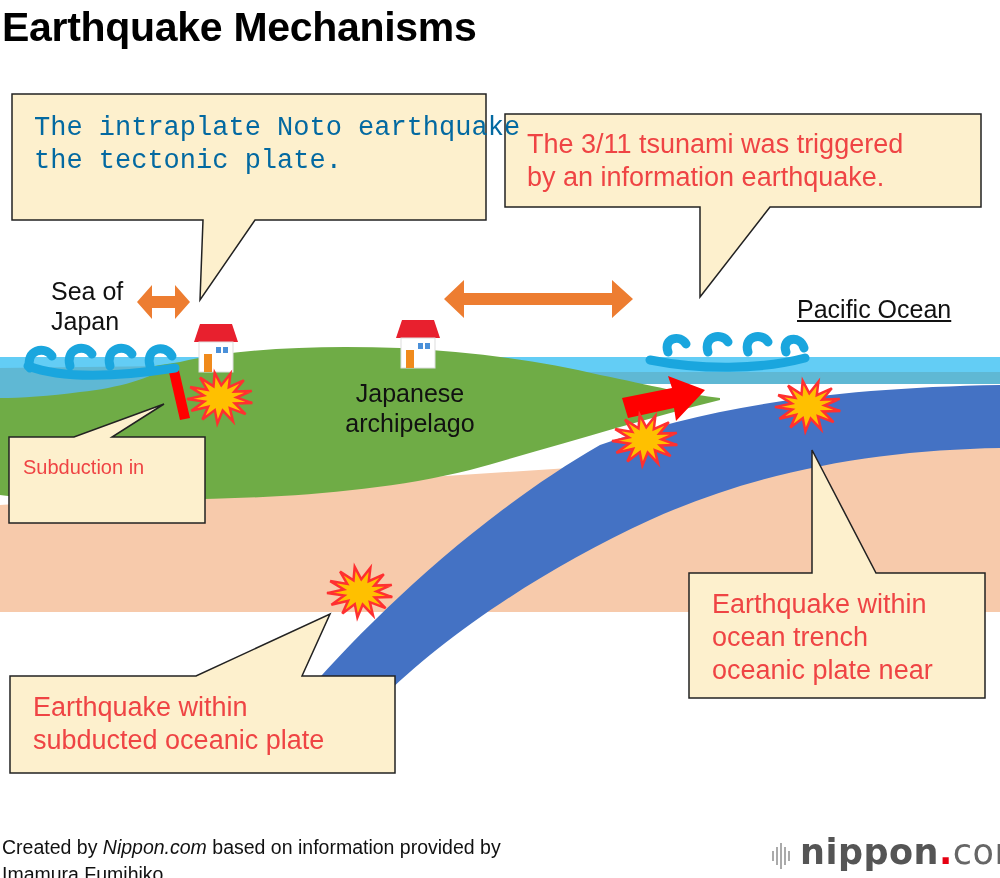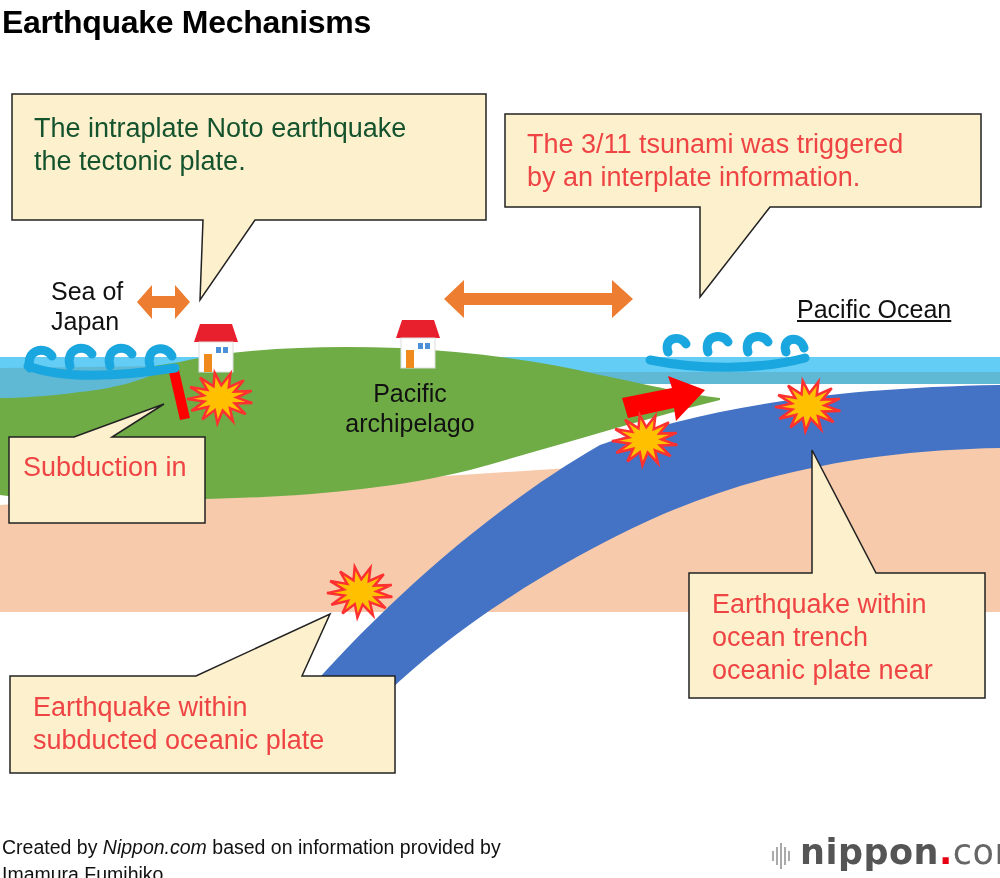--- a/index.html
+++ b/index.html
@@ -1,23 +1,23 @@
 <!DOCTYPE html>
 <html><head>
 <meta charset="utf-8">
 <style>
   html, body { margin: 0; padding: 0; background: #ffffff; }
   body { width: 1000px; height: 878px; position: relative; overflow: hidden;
          font-family: "Liberation Sans", sans-serif; }
   #scene { position: absolute; left: 0; top: 0; }
-  .title { position: absolute; left: 2px; top: 4px; font-size: 32px; font-weight: bold;
+  .title { position: absolute; left: 2px; top: 4px; font-size: 41px; font-weight: bold;
            color: #000; letter-spacing: -0.3px; }
   .label { position: absolute; font-size: 25px; color: #111; line-height: 30px; }
   .callout-text { position: absolute; font-size: 27px; line-height: 33px; color: #ef4444; }
-  .red { color: #14532d; }
+  .red { color: #0369a1; font-family: Liberation Mono, monospace; }
   .credit { position: absolute; left: 2px; top: 815px; font-size: 19.5px; line-height: 27px; color: #111; margin-top: 19px; }
   .credit em { font-style: italic; }
   .logo { position: absolute; left: 770px; top: 835px; height: 40px; }
   .logo-word { position: absolute; left: 30px; top: -3px; font-size: 35px; color: #555; font-weight: bold;
                font-family: "DejaVu Sans", sans-serif; letter-spacing: 0.5px; white-space: nowrap; }
   .logo-word .dot { color: #e60012; }
   .logo-word .com { font-weight: normal; color: #666; }
 </style>
 </head>
 <body>
@@ -88,33 +88,33 @@
 </svg>
 
 <div class="title">Earthquake Mechanisms</div>
 
 <div class="label" style="left:9px; top:276px;margin-left:42px;">
   <div>Sea of</div>
   <div>Japan</div>
 </div>
 <div class="label" style="left:797px; top:294px;text-decoration:underline;">Pacific Ocean</div>
 <div class="label" style="left:340px; top:378px; text-align:center; width:140px;">
-  <div>Pacific</div>
+  <div>Japanese</div>
   <div>archipelago</div>
 </div>
 
 <div class="callout-text red" style="left:34px; top:112px;">
   <div>The intraplate Noto earthquake</div>
   <div>the tectonic plate.</div>
 </div>
 <div class="callout-text" style="left:527px; top:128px;">
   <div>The 3/11 tsunami was triggered</div>
-  <div>by an interplate information.</div>
+  <div>by an information earthquake.</div>
 </div>
-<div class="callout-text" style="left:23px; top:452px; font-size:27px; line-height:30px;">
+<div class="callout-text" style="left:23px; top:452px; font-size:20px; line-height:30px;">
   <div>Subduction in</div>
 </div>
 <div class="callout-text" style="left:33px; top:691px;">
   <div>Earthquake within</div>
   <div>subducted oceanic plate</div>
 </div>
 <div class="callout-text" style="left:712px; top:588px;">
   <div>Earthquake within</div>
   <div>ocean trench</div>
   <div>oceanic plate near</div>

